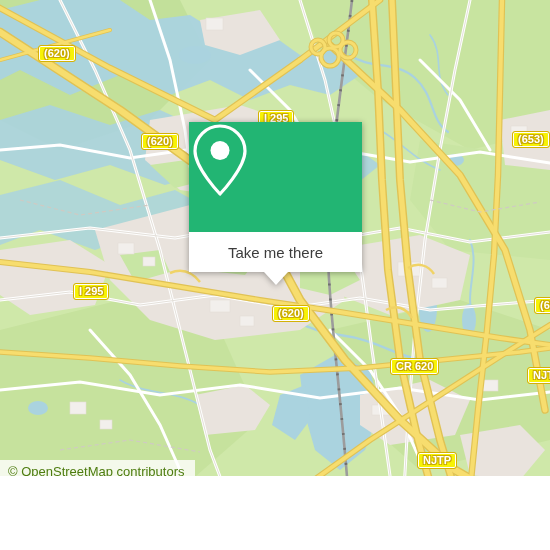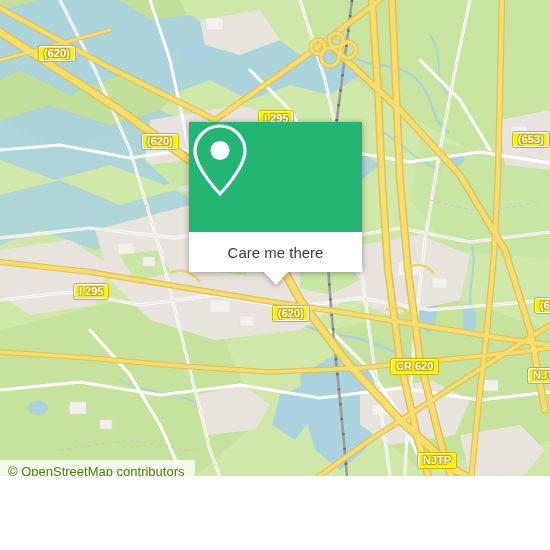--- a/index.html
+++ b/index.html
@@ -305,21 +305,21 @@
         <div class="shield" style="left: 417px; top: 452px;">NJTP</div>
       </div>
 
     <div id="popup">
       <div id="popup-body">
         <svg width="62" height="76" viewBox="0 0 62 76">
           <path d="M31 4 C17.2 4 6 15.2 6 29 C6 46 31 72 31 72 C31 72 56 46 56 29 C56 15.2 44.8 4 31 4 Z" fill="none" stroke="#ffffff" stroke-width="3.2" stroke-linejoin="round"></path>
           <circle cx="31" cy="28.5" r="9.5" fill="#ffffff"></circle>
         </svg>
       </div>
-      <div id="popup-footer">Care me there</div>
+      <div id="popup-footer">Take me there</div>
       <div id="popup-tail"></div>
     </div>
 
     <div id="attribution">© OpenStreetMap contributors</div>
   </div>
 
   <div id="footer">
     <svg id="footer-watermark" width="550" height="550" viewBox="0 0 550 550">
       <g stroke="#7d7d7d" fill="none" stroke-width="3">
         <path d="M0,520 L110,470 L230,520 L340,470 L460,520 L550,480"></path>

